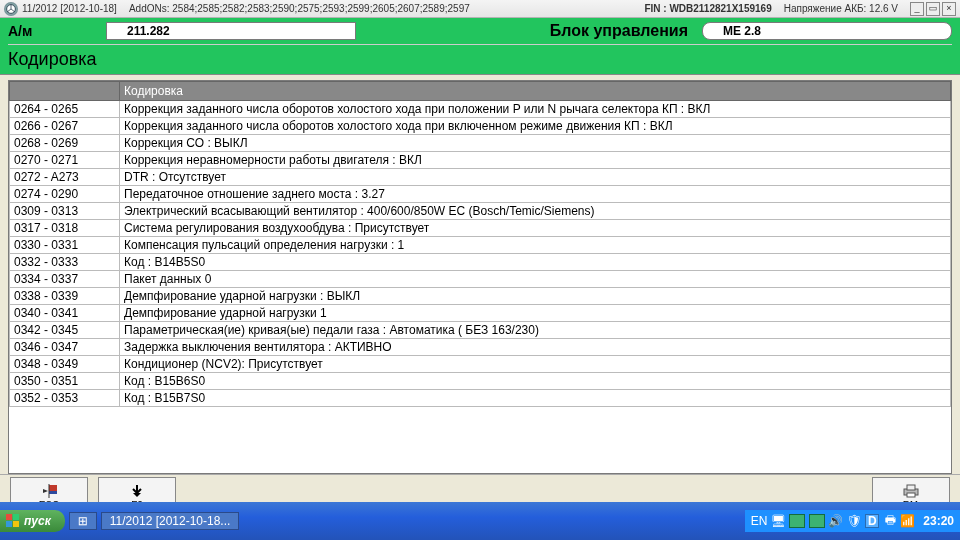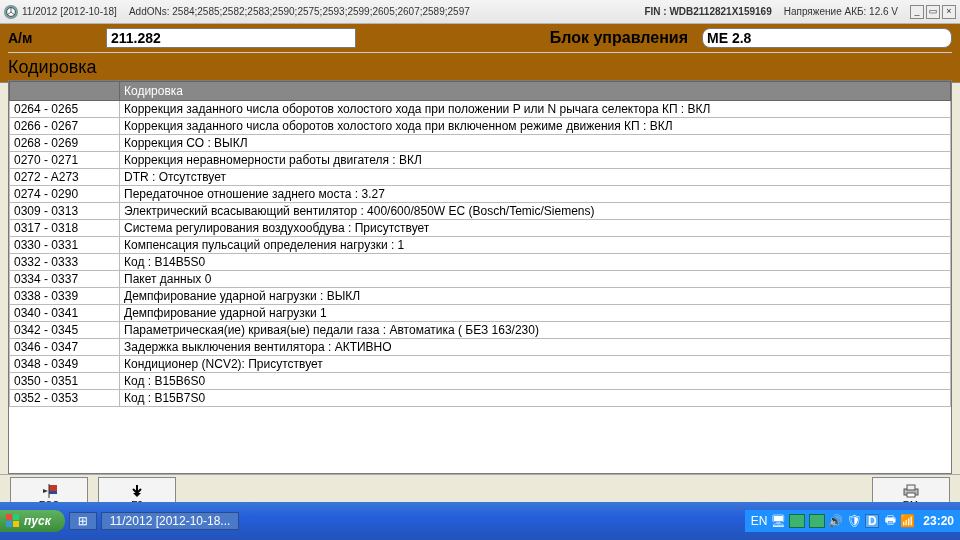--- a/index.html
+++ b/index.html
@@ -1,29 +1,29 @@
 <!DOCTYPE html>
 <html><head>
 <meta charset="utf-8">
 <style>
 * { margin: 0; padding: 0; box-sizing: border-box; }
 body { font-family: Arial, sans-serif; font-size: 11px; background: #ece9d8; width: 960px; height: 540px; overflow: hidden; position: relative; }
 
-.titlebar { height: 24px; background: linear-gradient(#f4f4f4,#e6e6e6); border-bottom: 1px solid #b4b4b4; display: flex; align-items: center; padding: 0 4px; font-size: 10px; color: #333; }
+.titlebar { height: 18px; background: linear-gradient(#f4f4f4,#e6e6e6); border-bottom: 1px solid #b4b4b4; display: flex; align-items: center; padding: 0 4px; font-size: 10px; color: #333; }
 .titlebar .mb-logo { width: 14px; height: 14px; border-radius: 50%; background: radial-gradient(circle,#fff 30%,#8aa 50%,#567 100%); margin-right: 4px; display: inline-flex; align-items: center; justify-content: center; }
 .titlebar .mb-logo svg { width: 10px; height: 10px; }
 .titlebar .spacer { flex: 1; }
 .titlebar .seg { margin-right: 12px; }
 .titlebar .winbtns { display:flex; gap:2px; }
 .titlebar .winbtn { width:14px; height:14px; border:1px solid #888; background:#eee; display:flex; align-items:center; justify-content:center; font-size:9px; line-height:1; cursor:pointer; }
 
-.header { background:#a16207; border-bottom:1px solid #888; padding:4px 8px 0 8px; }
+.header { background:#22c55e; border-bottom:1px solid #888; padding:4px 8px 0 8px; }
 .header-row { display:flex; align-items:center; gap:8px; padding-bottom:4px; }
 .header-row .lbl { font-weight:bold; font-size:14px; width:90px; }
-.header-row input { font-size:14px; font-weight:bold; padding:1px 4px; border:1px solid #7a7a7a; background:#fff; }
+.header-row input { font-size:12px; font-weight:bold; padding:1px 20px; border:1px solid #7a7a7a; background:#fff; }
 .header-row .lbl2 { font-weight:bold; font-size:16px; margin-left:auto; margin-right:6px; }
 .section-title { font-size:18px; padding:4px 0 4px 0; border-top:1px solid #ccc; }
 
 .content { position:absolute; top:80px; left:8px; right:8px; bottom:66px; background:#fff; border:1px solid #7a7a7a; overflow:hidden; }
 .table-wrap { position:absolute; inset:0; overflow-y:auto; overflow-x:hidden; }
 table { width:100%; border-collapse:collapse; font-size:12px; }
 thead th { background:#888; color:#fff; text-align:left; padding:2px 4px; font-weight:normal; border:1px solid #666; }
 thead th:first-child { width:110px; }
 tbody td { padding:1px 4px; border:1px solid #bbb; background:#fff; white-space:nowrap; overflow:hidden; }
 

